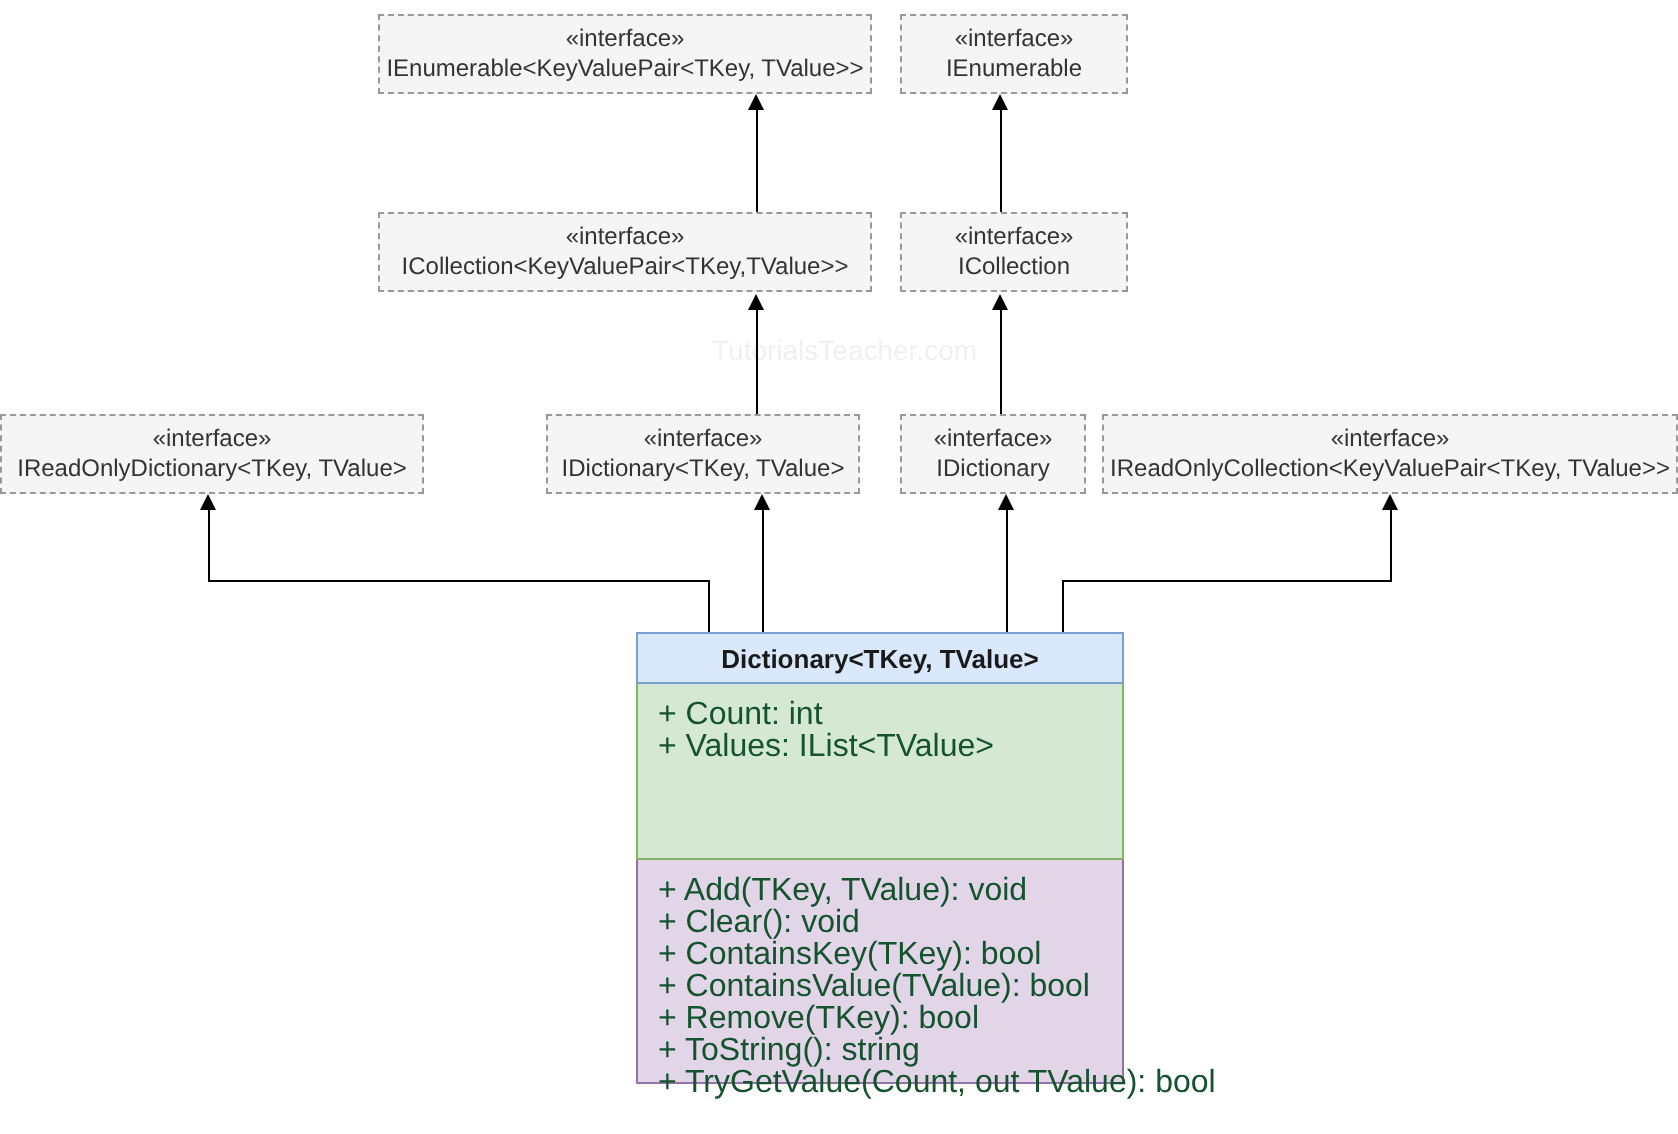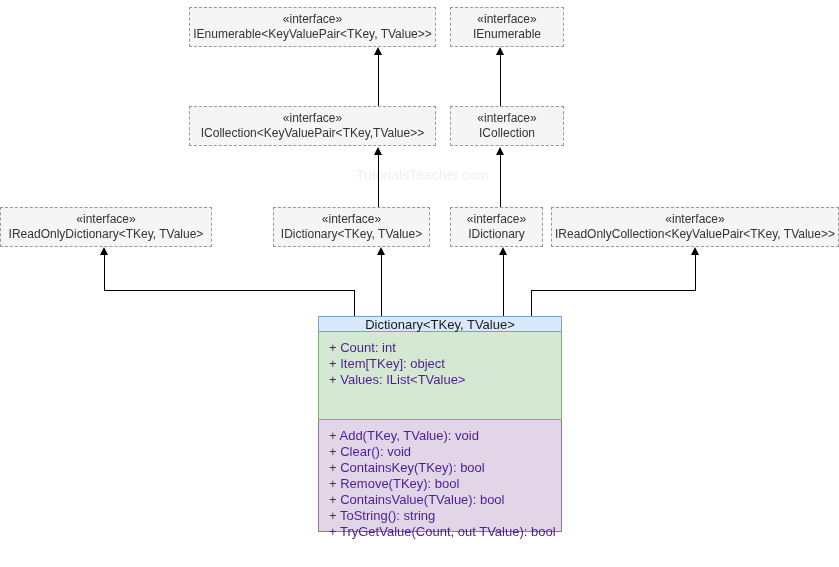--- a/index.html
+++ b/index.html
@@ -44,34 +44,34 @@
   }
   
   .classbox {
     position: absolute;
     box-sizing: border-box;
   }
   .class-header {
     box-sizing: border-box;
     background: #dae8fc;
     border: 1px solid #7a9fd1;
-    height: 16px;
+    height: 26px;
     display: flex;
     align-items: center;
     justify-content: center;
     font-size: 13px;
-    font-weight: normal;
+    font-weight: bold;
     color: #1a1a1a;
   }
   .class-section {
     box-sizing: border-box;
     padding: 8px 10px 6px 10px;
-    font-size: 13px;
+    font-size: 16px;
     line-height: 16px;
-    color: #4c1d95;
+    color: #14532d;
     white-space: nowrap;
   }
   .class-props {
     background: #d5e8d4;
     border: 1px solid #82b366;
     border-top: none;
     height: 88px;
   }
   .class-methods {
     background: #e1d5e7;
@@ -179,28 +179,27 @@
   <div class="conn conn-h" style="left:531px; top:290px; width:165px;"></div>
   <div class="conn conn-v" style="left:695px; top:255px; height:36px;"></div>
   <div class="arrow-up" style="left:691px; top:247px;"></div>
 
   <div class="classbox" style="left:318px; top:316px; width:244px;">
 
     <div class="class-header">Dictionary&lt;TKey, TValue&gt;</div>
 
     <div class="class-section class-props">
       <span class="member">+ Count: int</span>
-      <span class="member">+ Item[TKey]: object</span>
       <span class="member">+ Values: IList&lt;TValue&gt;</span>
     </div>
 
     <div class="class-section class-methods">
       <span class="member">+ Add(TKey, TValue): void</span>
       <span class="member">+ Clear(): void</span>
       <span class="member">+ ContainsKey(TKey): bool</span>
+      <span class="member">+ ContainsValue(TValue): bool</span>
       <span class="member">+ Remove(TKey): bool</span>
-      <span class="member">+ ContainsValue(TValue): bool</span>
       <span class="member">+ ToString(): string</span>
       <span class="member">+ TryGetValue(Count, out TValue): bool</span>
     </div>
   </div>
 
 </div>
 
 </body></html>

